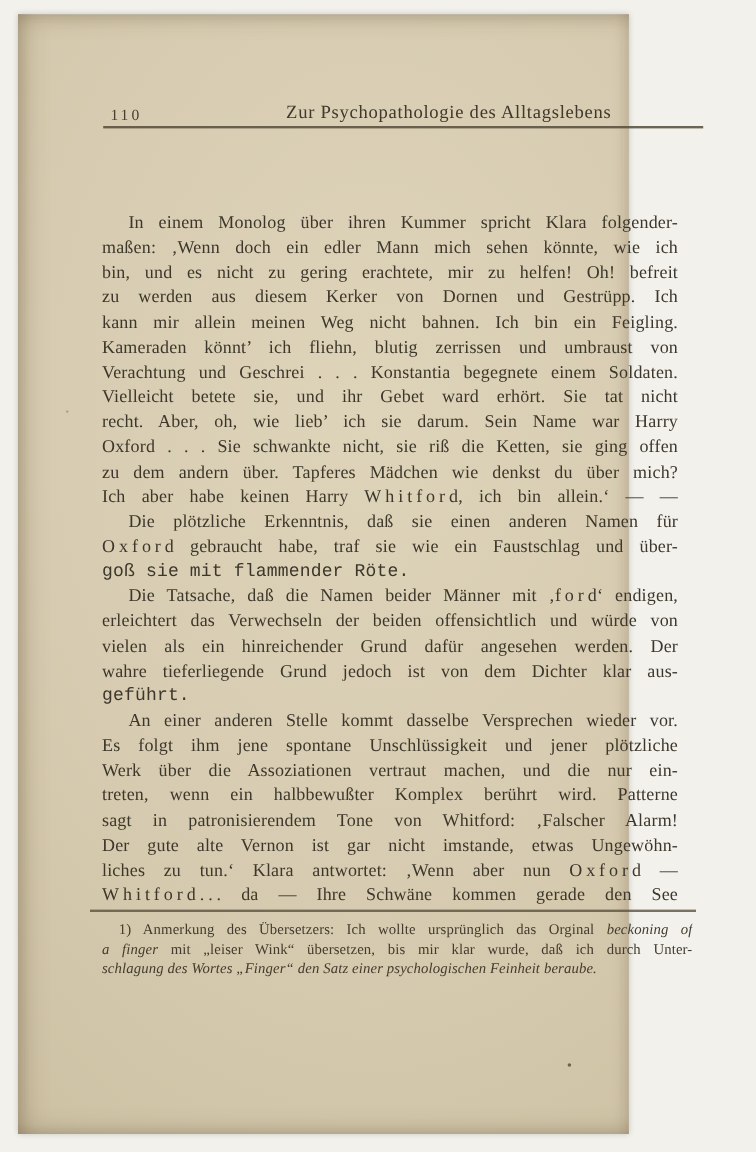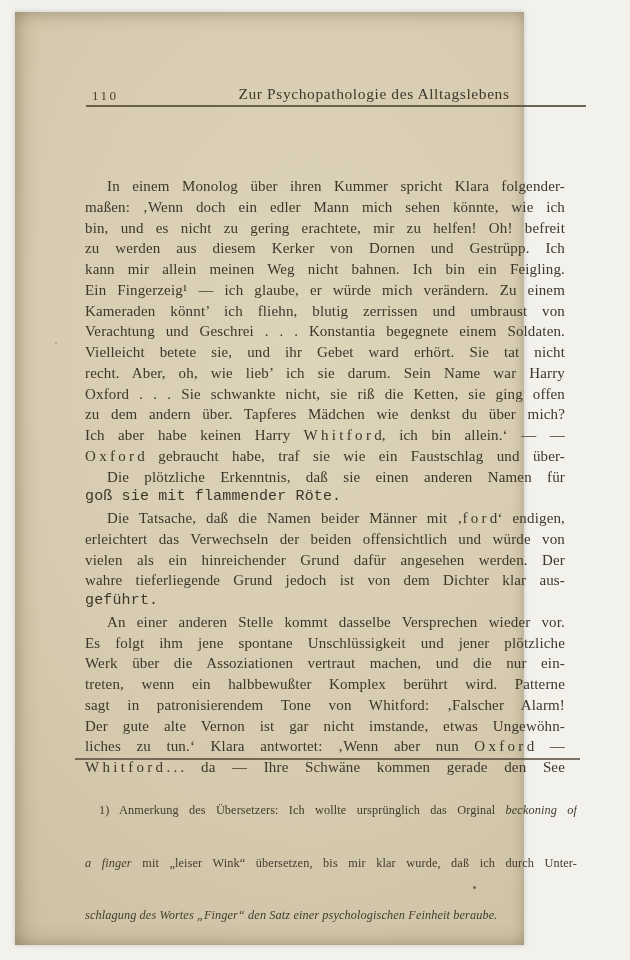--- a/index.html
+++ b/index.html
@@ -49,21 +49,21 @@
   .fnrule{
     position:absolute;left:60px;top:746px;width:505px;height:1.5px;
     background:#5a5140;opacity:.8;
   }
   .footnote{
     position:absolute;left:70px;top:754px;width:492px;
     font-size:12.3px;line-height:16.6px;letter-spacing:.1px;color:#433c2e;
   }
   .fline{
     text-align:justify;text-align-last:justify;
-    overflow:hidden;height:16.6px;margin-top:36px;
+    overflow:hidden;height:16.6px;
   }
   .fline.indent-sm{text-indent:14px;}
   .fline.nojust{text-align-last:left;font-style:italic;}
   .it{font-style:italic;}
   .speck{
     position:absolute;left:458px;top:874px;width:3px;height:3px;
     border-radius:50%;background:#5d5140;opacity:.85;
   }
   .speck2{
     position:absolute;left:40px;top:330px;width:2px;height:2px;
@@ -76,30 +76,29 @@
 <div class="page">
   <span class="pagenum">110</span>
   <span class="running">Zur Psychopathologie des Alltagslebens</span>
   <div class="rule"></div>
   <div class="bodytext" id="bodytext">
       <div class="line indent">In einem Monolog über ihren Kummer spricht Klara folgender-</div>
       <div class="line">maßen: ‚Wenn doch ein edler Mann mich sehen könnte, wie ich</div>
       <div class="line">bin, und es nicht zu gering erachtete, mir zu helfen! Oh! befreit</div>
       <div class="line">zu werden aus diesem Kerker von Dornen und Gestrüpp. Ich</div>
       <div class="line">kann mir allein meinen Weg nicht bahnen. Ich bin ein Feigling.</div>
-      <div class="line">Ein Fingerzeig¹ — ich glaube, er würde mich verändern. Zu einem</div>
       <div class="line">Kameraden könnt’ ich fliehn, blutig zerrissen und umbraust von</div>
       <div class="line">Verachtung und Geschrei . . . Konstantia begegnete einem Soldaten.</div>
       <div class="line">Vielleicht betete sie, und ihr Gebet ward erhört. Sie tat nicht</div>
       <div class="line">recht. Aber, oh, wie lieb’ ich sie darum. Sein Name war Harry</div>
       <div class="line">Oxford . . . Sie schwankte nicht, sie riß die Ketten, sie ging offen</div>
       <div class="line">zu dem andern über. Tapferes Mädchen wie denkst du über mich?</div>
       <div class="line">Ich aber habe keinen Harry W h i t f o r d, ich bin allein.‘ — —</div>
+      <div class="line indent">Die plötzliche Erkenntnis, daß sie einen anderen Namen für</div>
       <div class="line">O x f o r d gebraucht habe, traf sie wie ein Faustschlag und über-</div>
-      <div class="line indent">Die plötzliche Erkenntnis, daß sie einen anderen Namen für</div>
       <div class="line nojust">goß sie mit flammender Röte.</div>
       <div class="line indent">Die Tatsache, daß die Namen beider Männer mit ‚f o r d‘ endigen,</div>
       <div class="line">erleichtert das Verwechseln der beiden offensichtlich und würde von</div>
       <div class="line">vielen als ein hinreichender Grund dafür angesehen werden. Der</div>
       <div class="line">wahre tieferliegende Grund jedoch ist von dem Dichter klar aus-</div>
       <div class="line nojust">geführt.</div>
       <div class="line indent">An einer anderen Stelle kommt dasselbe Versprechen wieder vor.</div>
       <div class="line">Es folgt ihm jene spontane Unschlüssigkeit und jener plötzliche</div>
       <div class="line">Werk über die Assoziationen vertraut machen, und die nur ein-</div>
       <div class="line">treten, wenn ein halbbewußter Komplex berührt wird. Patterne</div>

